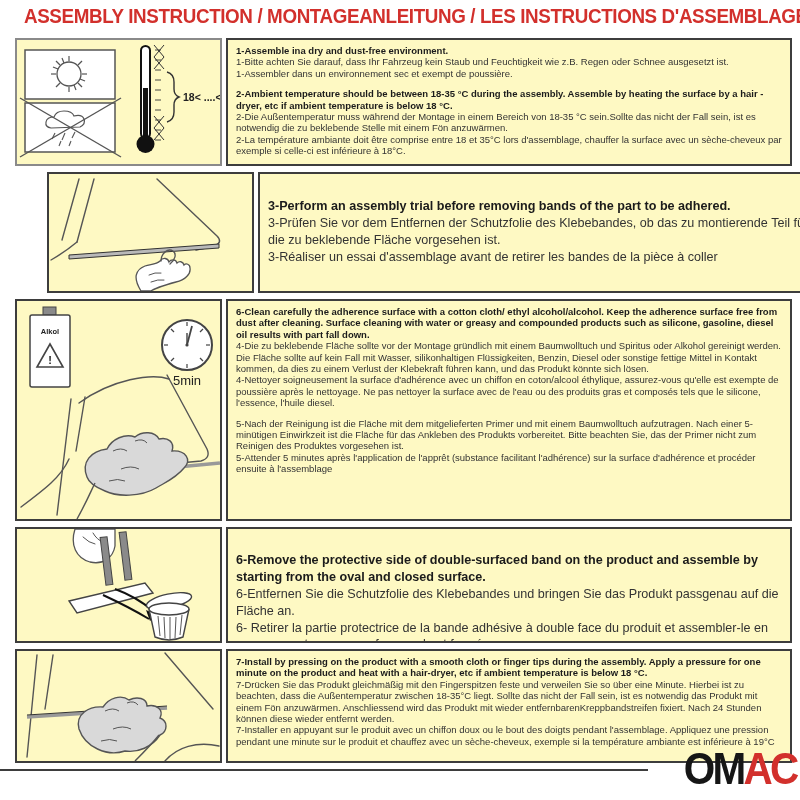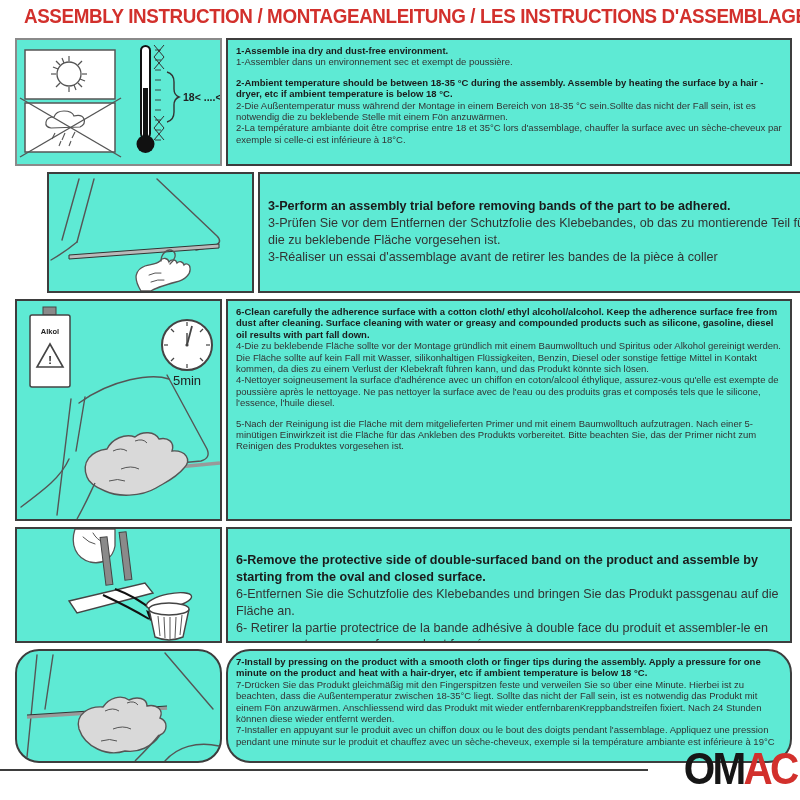--- a/index.html
+++ b/index.html
@@ -1,28 +1,28 @@
 <!DOCTYPE html>
 <html><head>
 <meta charset="utf-8">
 <style>
   html,body{margin:0;padding:0;background:#ffffff;}
   .page{position:relative;width:800px;height:800px;background:#fff;overflow:hidden;
         font-family:"Liberation Sans", sans-serif;color:#333;}
   .title{position:absolute;top:5px;left:0;width:800px;text-align:center;
          font-size:20px;font-weight:bold;color:#d2302c;letter-spacing:-0.4px;
          transform:scaleX(0.94);transform-origin:center;white-space:nowrap;}
-  .box{position:absolute;background:#5eead4;border:2px solid #3d3d3d;box-sizing:border-box;}
+  .box{position:absolute;background:#fef9c3;border:2px solid #3d3d3d;box-sizing:border-box;}
   .ibox{left:15px;width:207px;}
   .tbox{left:226px;width:566px;overflow:hidden;padding:5px 8px 4px 8px;}
   .r1{top:38px;height:128px;}
   .r2{top:172px;height:121px;margin-left:32px;}
   .r3{top:299px;height:222px;}
   .r4{top:527px;height:116px;}
-  .r5{top:649px;height:114px;border-radius:24px;}
+  .r5{top:649px;height:114px;}
   .ibox.r1{border-color:#8a8a8a;}
   .tbox p{margin:0;}
   .small p{font-size:9.5px;line-height:1.2;}
   .big p{font-size:12.6px;line-height:1.34;}
   .b{font-weight:bold;color:#1b1b1b;}
   .gap{height:9px;}
   .pt-lg{padding-top:24px;}
   .pt-md{padding-top:23px;}
   .footer-line{position:absolute;top:769px;left:0;width:648px;height:2px;background:#3d3d3d;}
   .logo{position:absolute;top:744px;right:4px;font-size:44px;font-weight:bold;
@@ -98,20 +98,21 @@
           <path d="M137,76 l10,12 M147,76 l-10,12"></path>
           <path d="M137,88 l10,12 M147,88 l-10,12"></path>
         </g>
         <path d="M150,32 q7,2 7,10 v7 q0,6 5,8 q-5,2 -5,8 v7 q0,8 -7,10" fill="none" stroke="#333" stroke-width="1.4"></path>
         <text x="166" y="61" font-size="10.5" font-weight="bold">18&lt; ....&lt;35 C</text>
       </g>
     </svg>
   </div>
   <div class="box tbox small r1">
     <p class="b">1-Assemble ina dry and dust-free environment.</p>
+    <p>1-Bitte achten Sie darauf, dass Ihr Fahrzeug kein Staub und Feuchtigkeit wie z.B. Regen oder Schnee ausgesetzt ist.</p>
     <p>1-Assembler dans un environnement sec et exempt de poussière.</p>
     <div class="gap"></div>
     <p class="b">2-Ambient temperature should be between 18-35 °C  during the assembly. Assemble by heating the surface by a hair -dryer, etc if ambient temperature is below 18 °C.</p>
     <p>2-Die Außentemperatur muss während der Montage in einem Bereich von 18-35 °C  sein.Sollte das nicht der Fall sein, ist es notwendig die zu beklebende Stelle mit einem Fön anzuwärmen.</p>
     <p>2-La température ambiante doit être comprise entre 18 et 35°C lors d'assemblage, chauffer la surface avec un sèche-cheveux par exemple si celle-ci est inférieure à 18°C.</p>
   </div>
 
   <div class="box ibox r2">
     <svg width="203" height="117" viewBox="0 0 203 117">
       <g fill="none" stroke="#555" stroke-width="1.4" stroke-linecap="round">
@@ -177,20 +178,21 @@
         <path d="M60,218 C70,200 74,190 78,182" fill="none" stroke="#555" stroke-width="1.4"></path>
       </g>
     </svg>
   </div>
   <div class="box tbox small r3">
     <p class="b">6-Clean carefully the adherence surface with a cotton cloth/ ethyl alcohol/alcohol. Keep the adherence surface free from dust after cleaning. Surface cleaning with water or greasy and compounded products such as silicone, gasoline, diesel oil results with part fall down.</p>
     <p>4-Die zu beklebende Fläche sollte vor der Montage gründlich mit einem Baumwolltuch und Spiritus oder Alkohol gereinigt werden. Die Fläche sollte auf kein Fall mit Wasser, silikonhaltigen Flüssigkeiten, Benzin, Diesel oder sonstige fettige Mittel in Kontakt kommen, da dies zu einem Verlust der Klebekraft führen kann, und das Produkt könnte sich lösen.</p>
     <p>4-Nettoyer soigneusement la surface d'adhérence avec un chiffon en coton/alcool éthylique, assurez-vous qu'elle est exempte de poussière après le nettoyage. Ne pas nettoyer la surface avec de l'eau ou des produits gras et composés tels que le silicone, l'essence, l'huile diesel.</p>
     <div class="gap"></div>
     <p>5-Nach der Reinigung ist die Fläche mit dem mitgelieferten Primer und mit einem Baumwolltuch aufzutragen. Nach einer 5-minütigen Einwirkzeit ist die Fläche für das Ankleben des Produkts vorbereitet. Bitte beachten Sie, das der Primer nicht zum Reinigen des Produktes vorgesehen ist.</p>
+    <p>5-Attender 5 minutes après l'application de l'apprêt (substance facilitant l'adhérence) sur la surface d'adhérence et procéder ensuite à l'assemblage</p>
   </div>
 
   <div class="box ibox r4">
     <svg width="203" height="112" viewBox="0 0 203 112">
       <g fill="#fff" stroke="#555" stroke-width="1.3" stroke-linecap="round">
         <path d="M58,0 C53,16 59,29 73,33 C86,36 96,29 98,17 L98,0 Z"></path>
         <path d="M66,8 q6,6 12,7 M76,4 q4,7 10,9" fill="none" stroke-width="1"></path>
       </g>
       <g>
         <rect x="86" y="8" width="7" height="48" fill="#8a8a8a" stroke="#444" stroke-width="1" transform="rotate(-7 89 32)"></rect>

